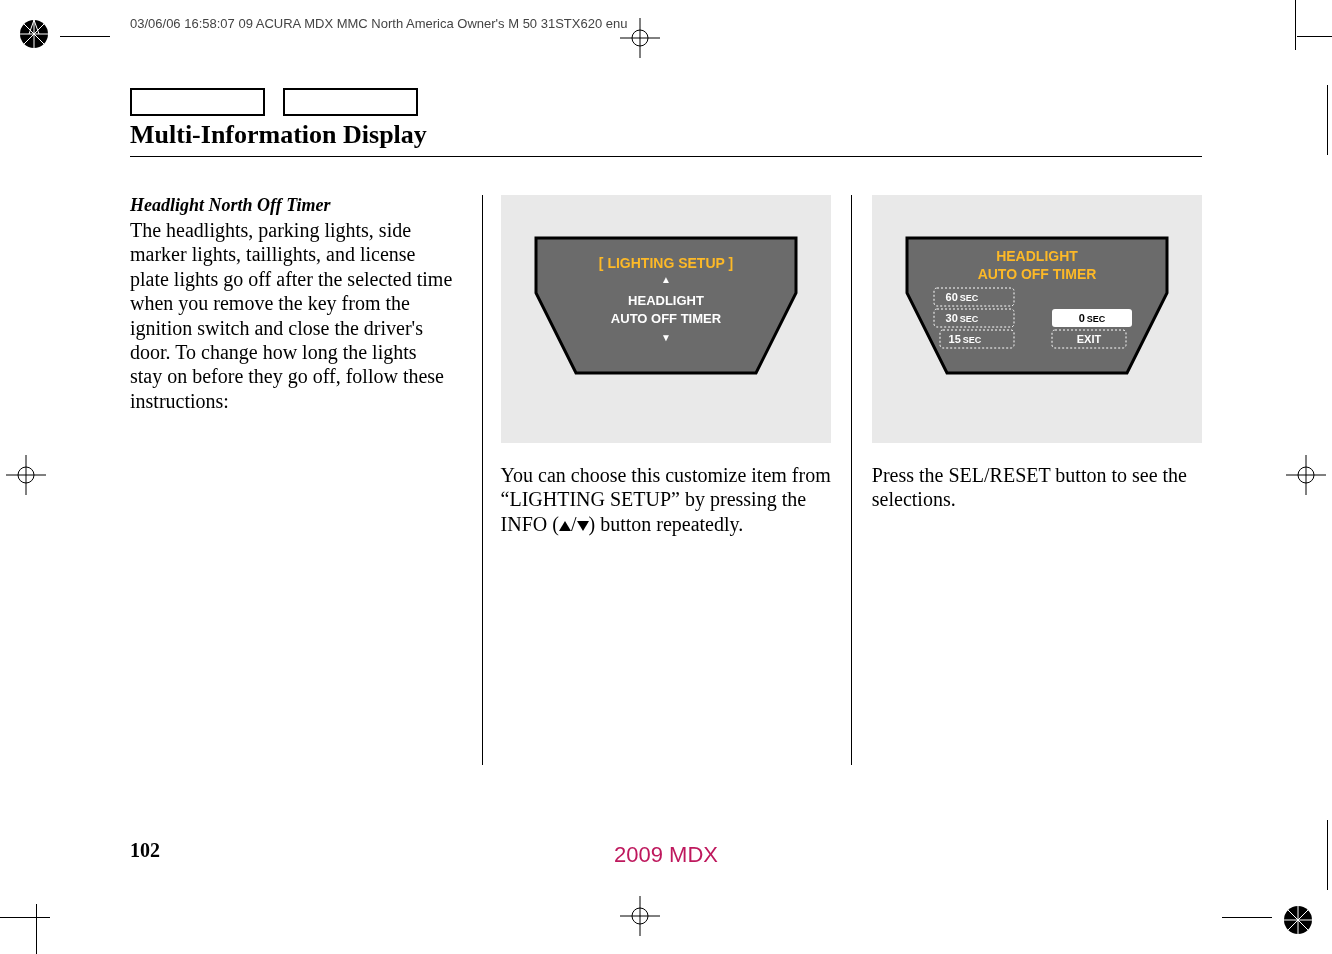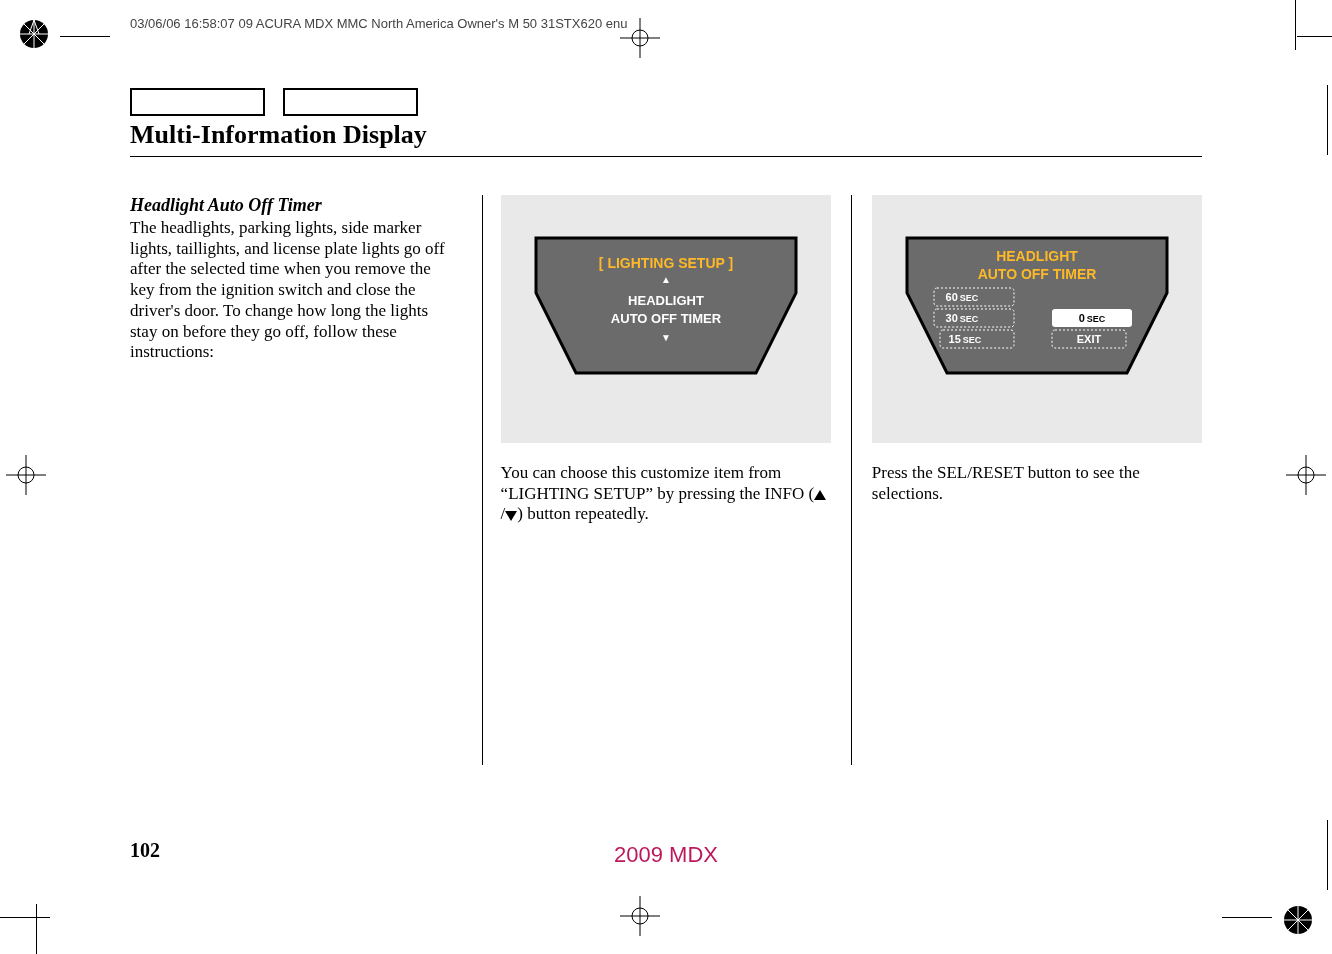--- a/index.html
+++ b/index.html
@@ -98,21 +98,21 @@
     .col-inner { height: 570px; }
     
     .subheading {
       font-style: italic;
       font-weight: bold;
       font-size: 18px;
       margin-bottom: 2px;
     }
     
     .body-text {
-      font-size: 17px;
+      font-size: 20px;
       line-height: 1.22;
     }
     
     .body-text-mt { margin-top: 8px; }
     
     
     .screen-box {
       background: #e9e9e9;
       width: 100%;
       height: 248px;
@@ -262,21 +262,21 @@
   <div class="tab-box"></div>
 </div>
 
 <div class="main-title">Multi-Information Display</div>
 <div class="hrule"></div>
 
 <div class="content">
 
   <div class="col col1">
     <div class="col-inner">
-      <div class="subheading">Headlight Auto Off Timer</div>
+      <div class="subheading">Headlight North Off Timer</div>
       <div class="body-text">The headlights, parking lights, side marker lights, taillights, and license plate lights go off after the selected time when you remove the key from the ignition switch and close the driver's door. To change how long the lights stay on before they go off, follow these instructions:</div>
     </div>
   </div>
 
   <div class="col col2">
     <div class="col-inner">
       <div class="screen-box">
         <svg class="screen-svg" viewBox="0 0 270 150">
           <path d="M 5 5 L 265 5 L 265 60 L 225 140 L 45 140 L 5 60 Z" fill="#6b6b6b" stroke="#000" stroke-width="3"></path>
           <text x="135" y="35" class="screen-title-text">[ LIGHTING SETUP ]</text>

